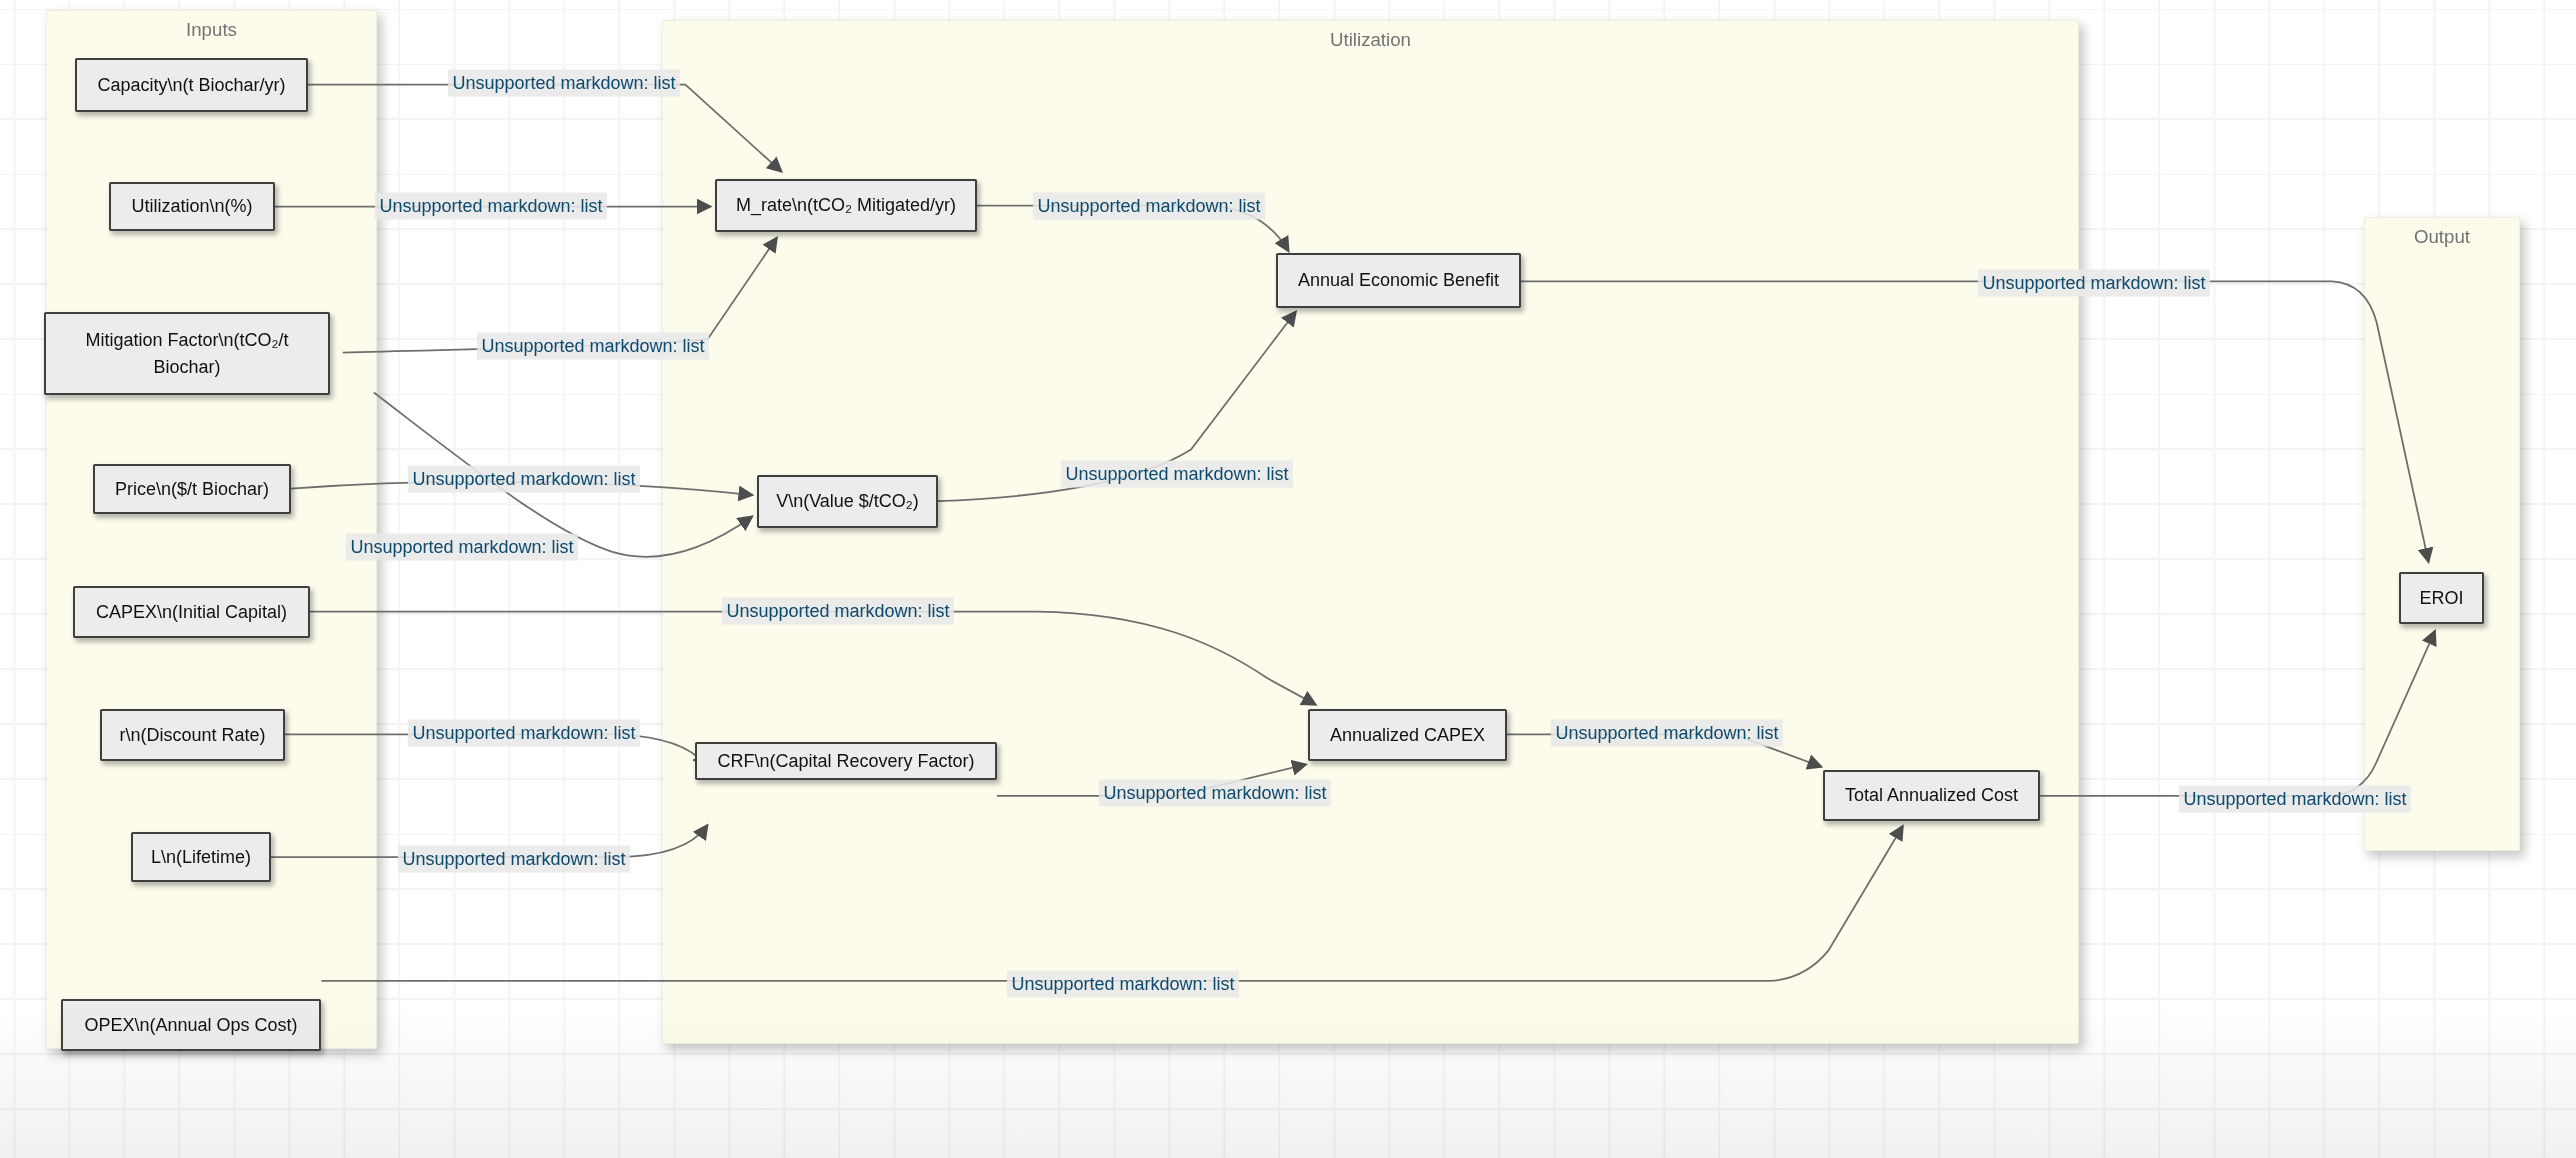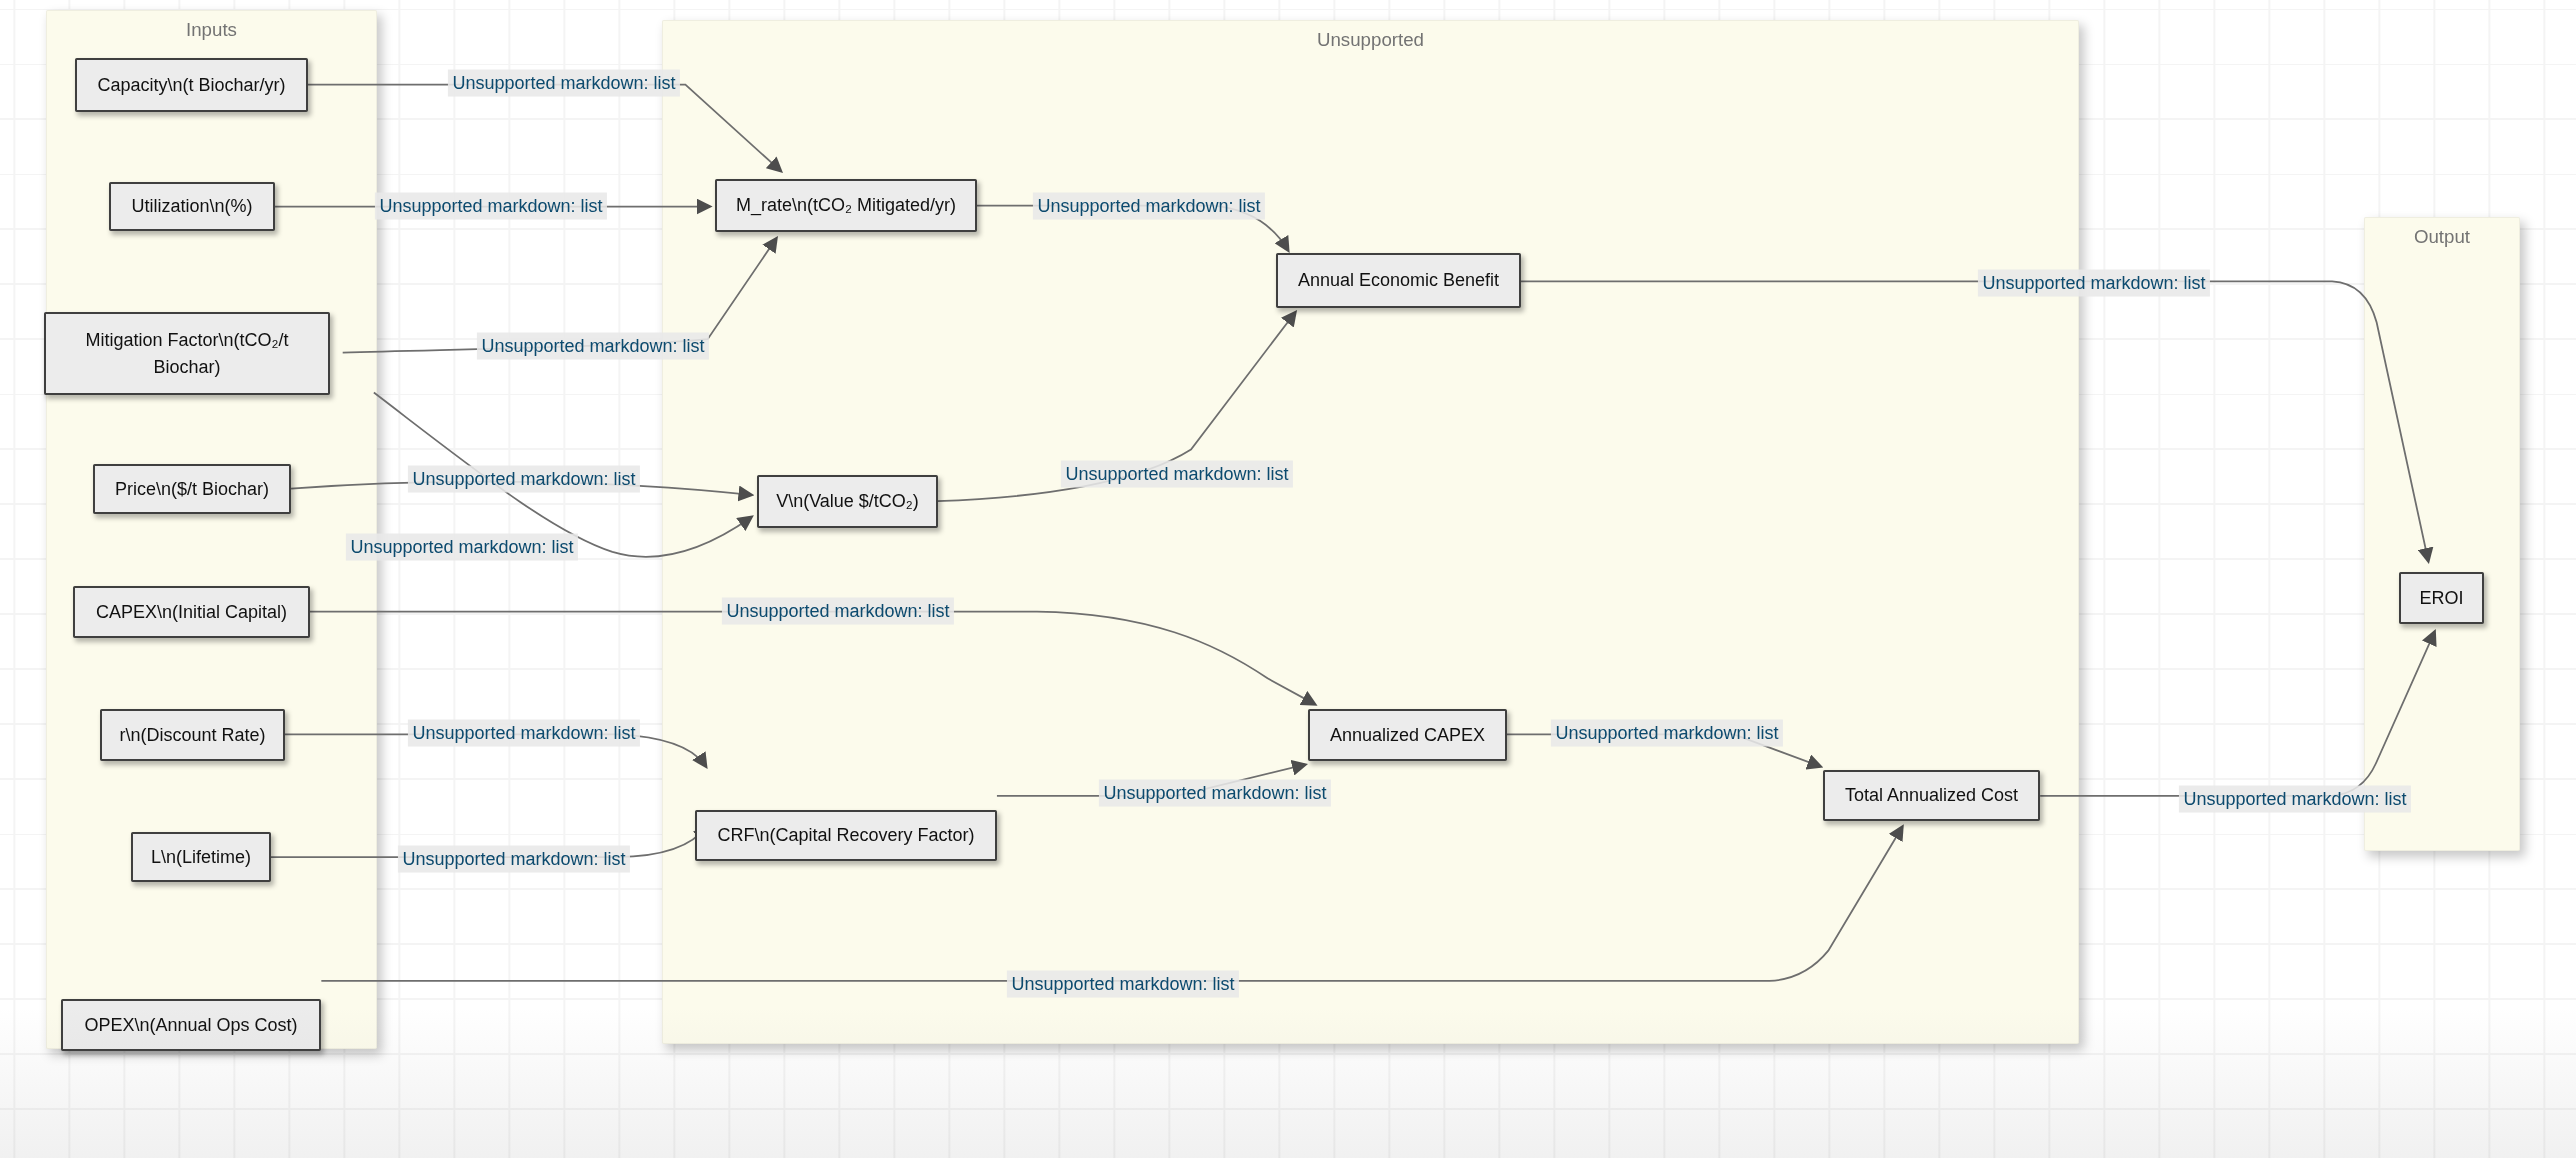--- a/index.html
+++ b/index.html
@@ -55,21 +55,21 @@
 </style>
 </head>
 <body>
 
 <div class="grid-canvas"></div>
 
 <div class="group" style="left:46px;top:9.8px;width:329px;height:1037px">
   <div class="group-title">Inputs</div>
 </div>
 <div class="group" style="left:662px;top:19.6px;width:1415px;height:1022px">
-  <div class="group-title">Unsupported</div>
+  <div class="group-title">Utilization</div>
 </div>
 <div class="group" style="left:2364px;top:217px;width:154px;height:632px">
   <div class="group-title">Output</div>
 </div>
 
 <svg class="edges-svg" xmlns="http://www.w3.org/2000/svg" viewBox="0 0 2894 1302" width="2576" height="1159">
   <defs>
     <marker id="arrow" viewBox="0 0 10 10" refX="8" refY="5" markerWidth="9" markerHeight="9" orient="auto-start-reverse">
       <path d="M0,0 L10,5 L0,10 z" fill="#4d4d4d"></path>
     </marker>
@@ -114,18 +114,18 @@
 <div class="node wrap" style="left:44px;top:312px;width:286px;height:83px">Mitigation Factor\n(tCO₂/t Biochar)</div>
 <div class="node" style="left:93px;top:464px;width:198px;height:50px">Price\n($/t Biochar)</div>
 <div class="node" style="left:73px;top:586px;width:237px;height:52px">CAPEX\n(Initial Capital)</div>
 <div class="node" style="left:100px;top:709px;width:185px;height:52px">r\n(Discount Rate)</div>
 <div class="node" style="left:131px;top:832px;width:140px;height:50px">L\n(Lifetime)</div>
 <div class="node" style="left:61px;top:999px;width:260px;height:52px">OPEX\n(Annual Ops Cost)</div>
 <div class="node" style="left:715px;top:179px;width:262px;height:53px">M_rate\n(tCO₂ Mitigated/yr)</div>
 <div class="node" style="left:1276px;top:253px;width:245px;height:55px">Annual Economic Benefit</div>
 <div class="node" style="left:757px;top:475px;width:181px;height:53px">V\n(Value $/tCO₂)</div>
 <div class="node" style="left:1308px;top:709px;width:199px;height:52px">Annualized CAPEX</div>
-<div class="node" style="left:695px;top:810px;width:302px;height:51px">CRF\n(Capital Recovery Factor)</div>
+<div class="node" style="left:695px;top:742px;width:302px;height:38px">CRF\n(Capital Recovery Factor)</div>
 <div class="node" style="left:1823px;top:770px;width:217px;height:51px">Total Annualized Cost</div>
 <div class="node" style="left:2399px;top:572px;width:85px;height:52px">EROI</div>
 
 <div class="vignette"></div>
 
 
 </body></html>

